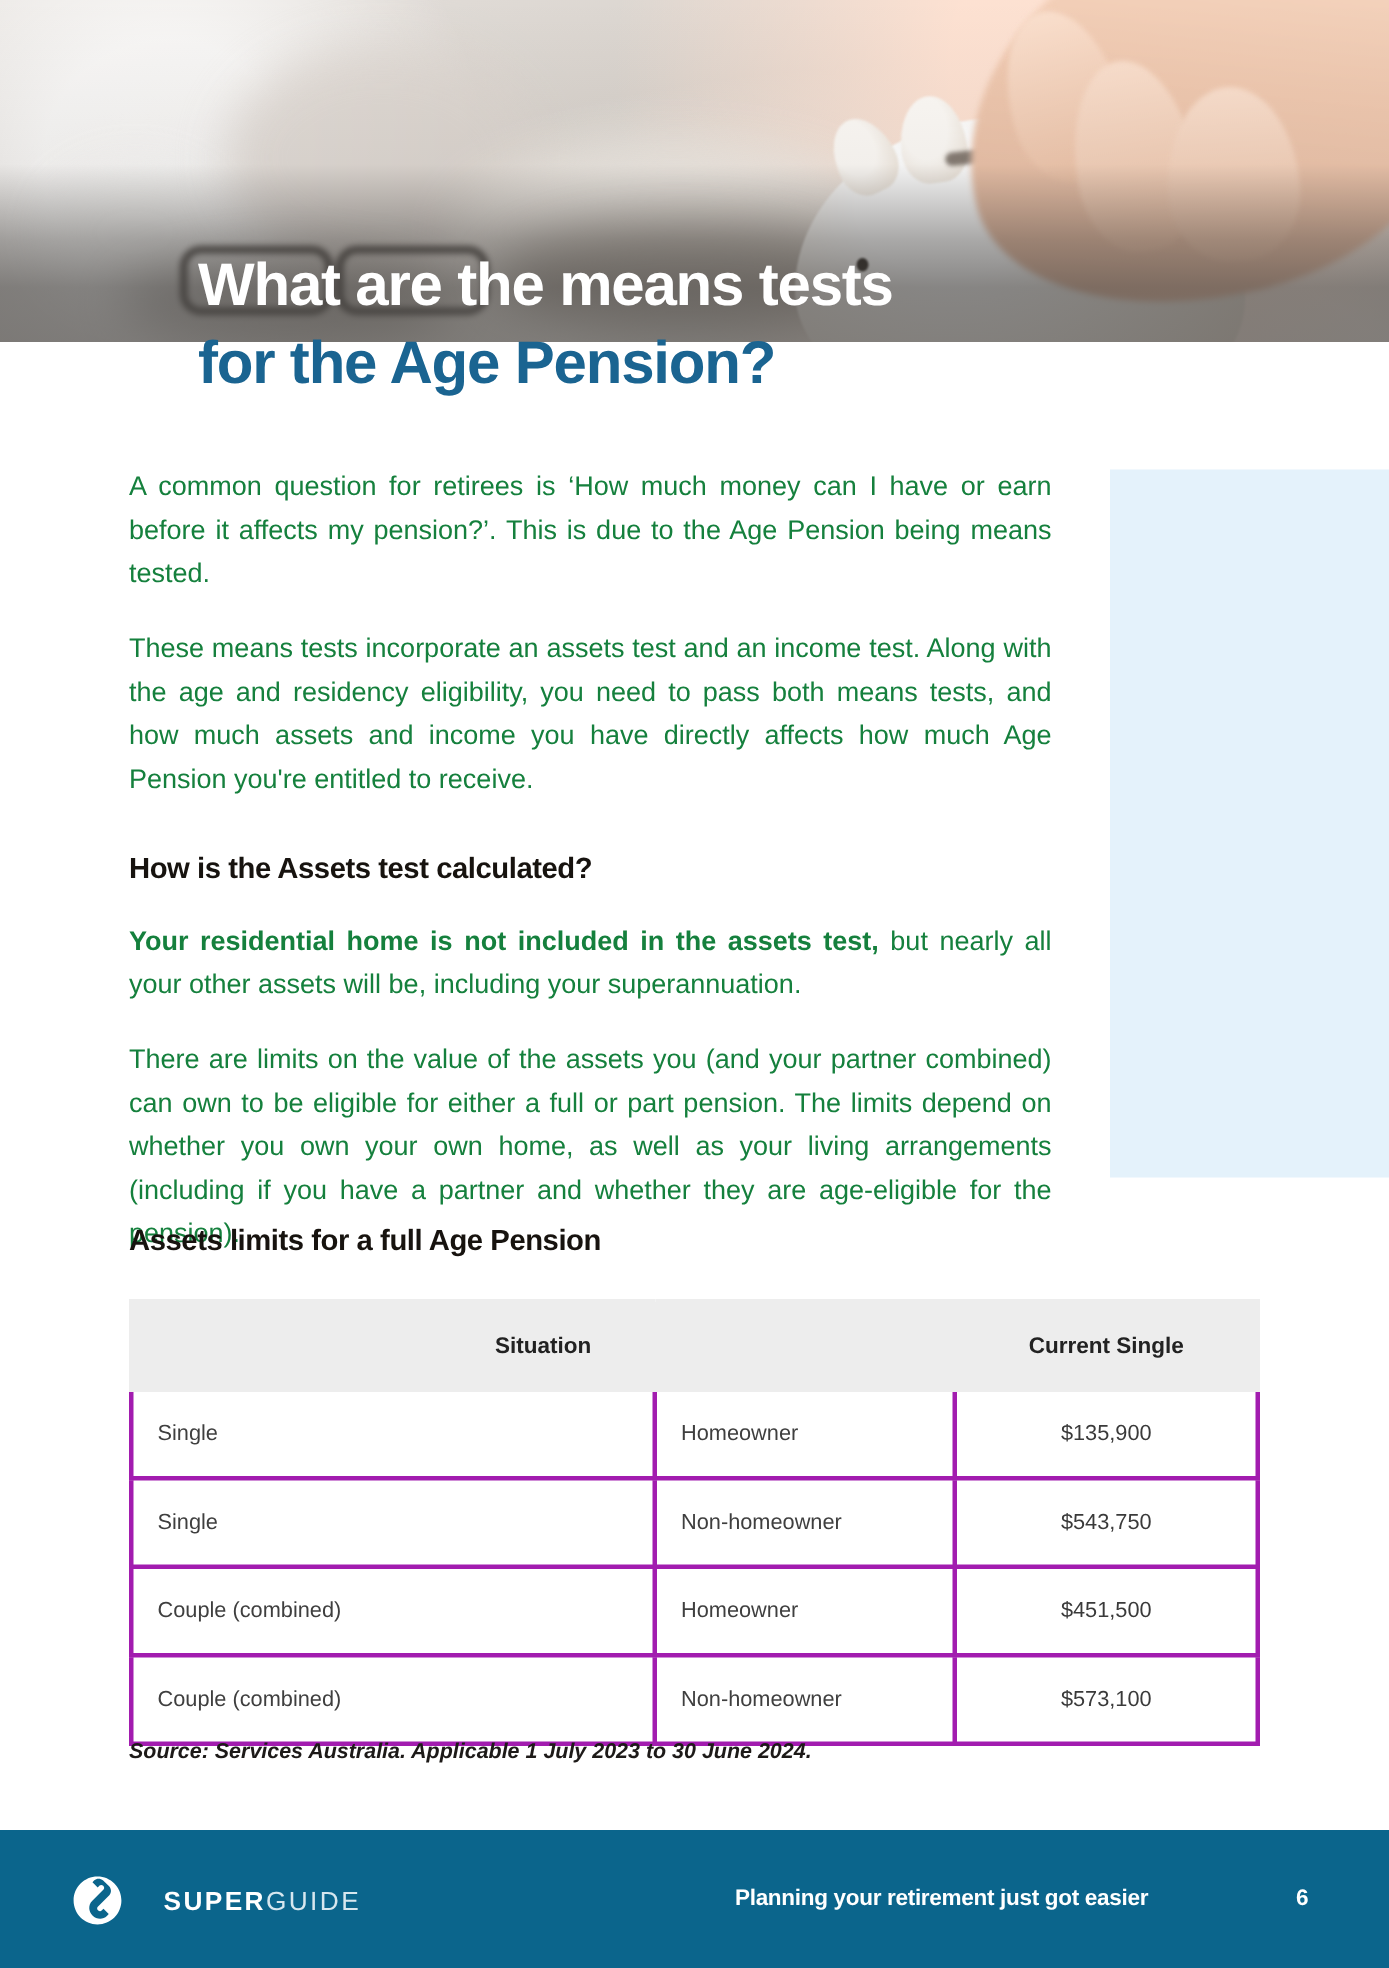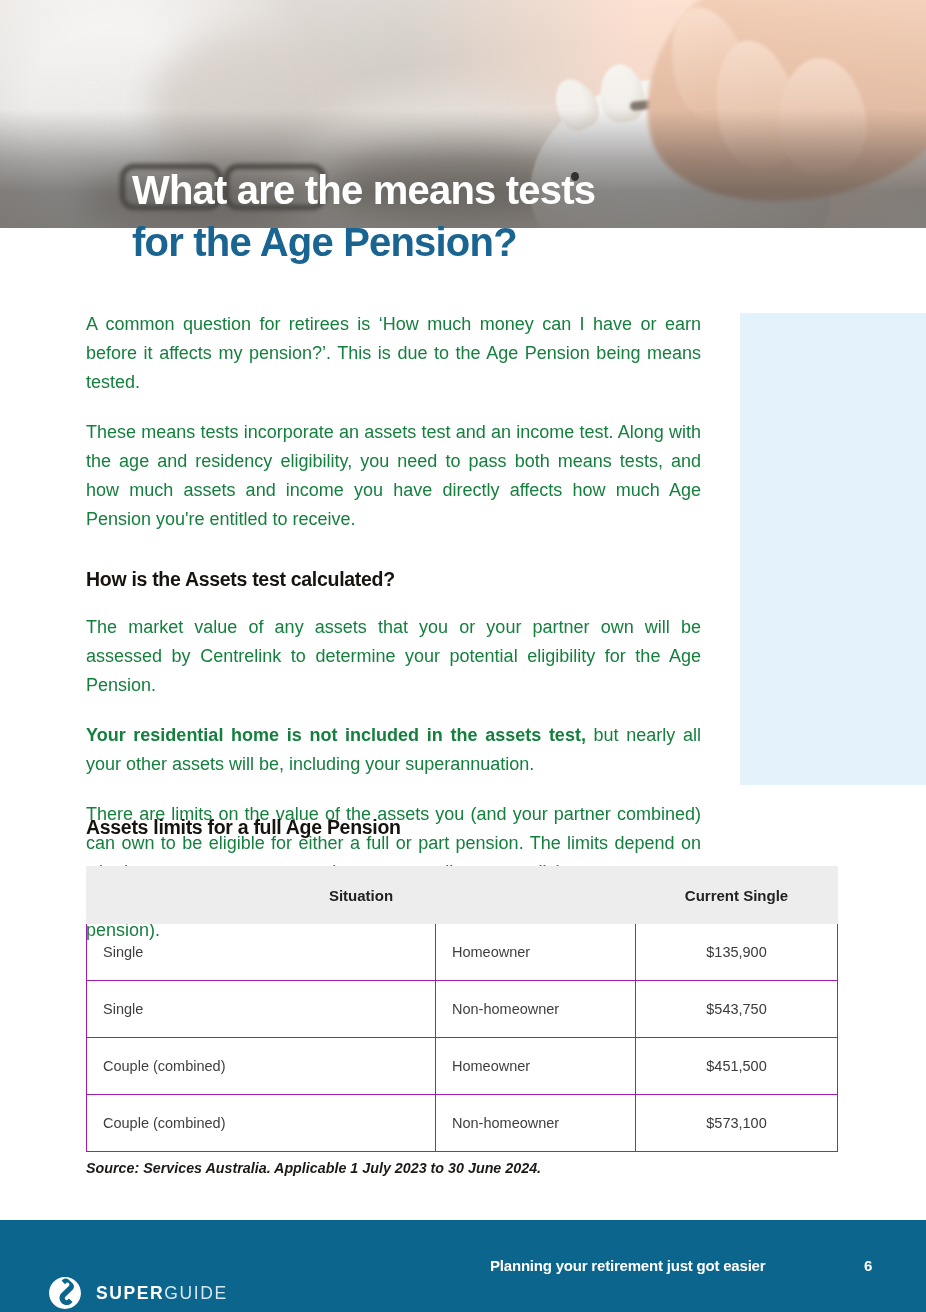--- a/index.html
+++ b/index.html
@@ -204,21 +204,21 @@
   }
   table.limits {
     position: absolute;
     left: 86px;
     top: 866px;
     width: 751px;
     border-collapse: collapse;
     table-layout: fixed;
   }
   table.limits th, table.limits td {
-    border: 1px solid #a21caf;
+    border: 3px solid #a21caf;
     font-size: 14.5px;
     color: #3f3f3f;
   }
   table.limits thead th {
     background: #ededed;
     height: 54px;
     font-weight: 700;
     color: #222222;
     font-size: 15px;
     border-color: #ededed;
@@ -248,24 +248,24 @@
     position: absolute;
     left: 0;
     top: 1220px;
     width: 926px;
     height: 92px;
     background: #0b658c;
   }
   .logo-wrap {
     position: absolute;
     left: 48px;
-    top: 1276px;
+    top: 1250px;
     display: flex;
     align-items: center;
-    gap: 14px;
+    gap: 27px;
   }
   .logo-mark { width: 34px; height: 34px; display: block; }
   .logo-text {
     font-size: 17.5px;
     letter-spacing: 1.6px;
     color: #ffffff;
     white-space: nowrap;
   }
   .logo-text .strong { font-weight: 700; }
   .logo-text .light { font-weight: 400; color: #d7e7ef; }
@@ -315,21 +315,20 @@
   <div class="title-line title-line-1">What are the means tests</div>
   <div class="title-line title-line-2">for the Age Pension?</div>
 </div>
 
 <div class="side-panel"></div>
 
 <div class="content">
   <p class="para">A common question for retirees is ‘How much money can I have or earn before it affects my pension?’.  This is due to the Age Pension being means tested.</p>
   <p class="para">These means tests incorporate an assets test and an income test. Along with the age and residency eligibility, you need to pass both means tests, and how much assets and income you have directly affects how much Age Pension you're entitled to receive.</p>
   <h2 class="section-head first">How is the Assets test calculated?</h2>
-  <p class="para">The market value of any assets that you or your partner own will be assessed by Centrelink to determine your potential eligibility for the Age Pension.</p>
   <p class="para"><strong>Your residential home is not included in the assets test,</strong><span> but nearly all your other assets will be, including your superannuation.</span></p>
   <p class="para">There are limits on the value of the assets you (and your partner combined) can own to be eligible for either a full or part pension. The limits depend on whether you own your own home, as well as your living arrangements (including if you have a partner and whether they are age-eligible for the pension).</p>
 </div>
 
 <div class="table-head-title">Assets limits for a full Age Pension</div>
 
 <table class="limits">
   <colgroup>
     <col class="col1">
       <col class="col2">

